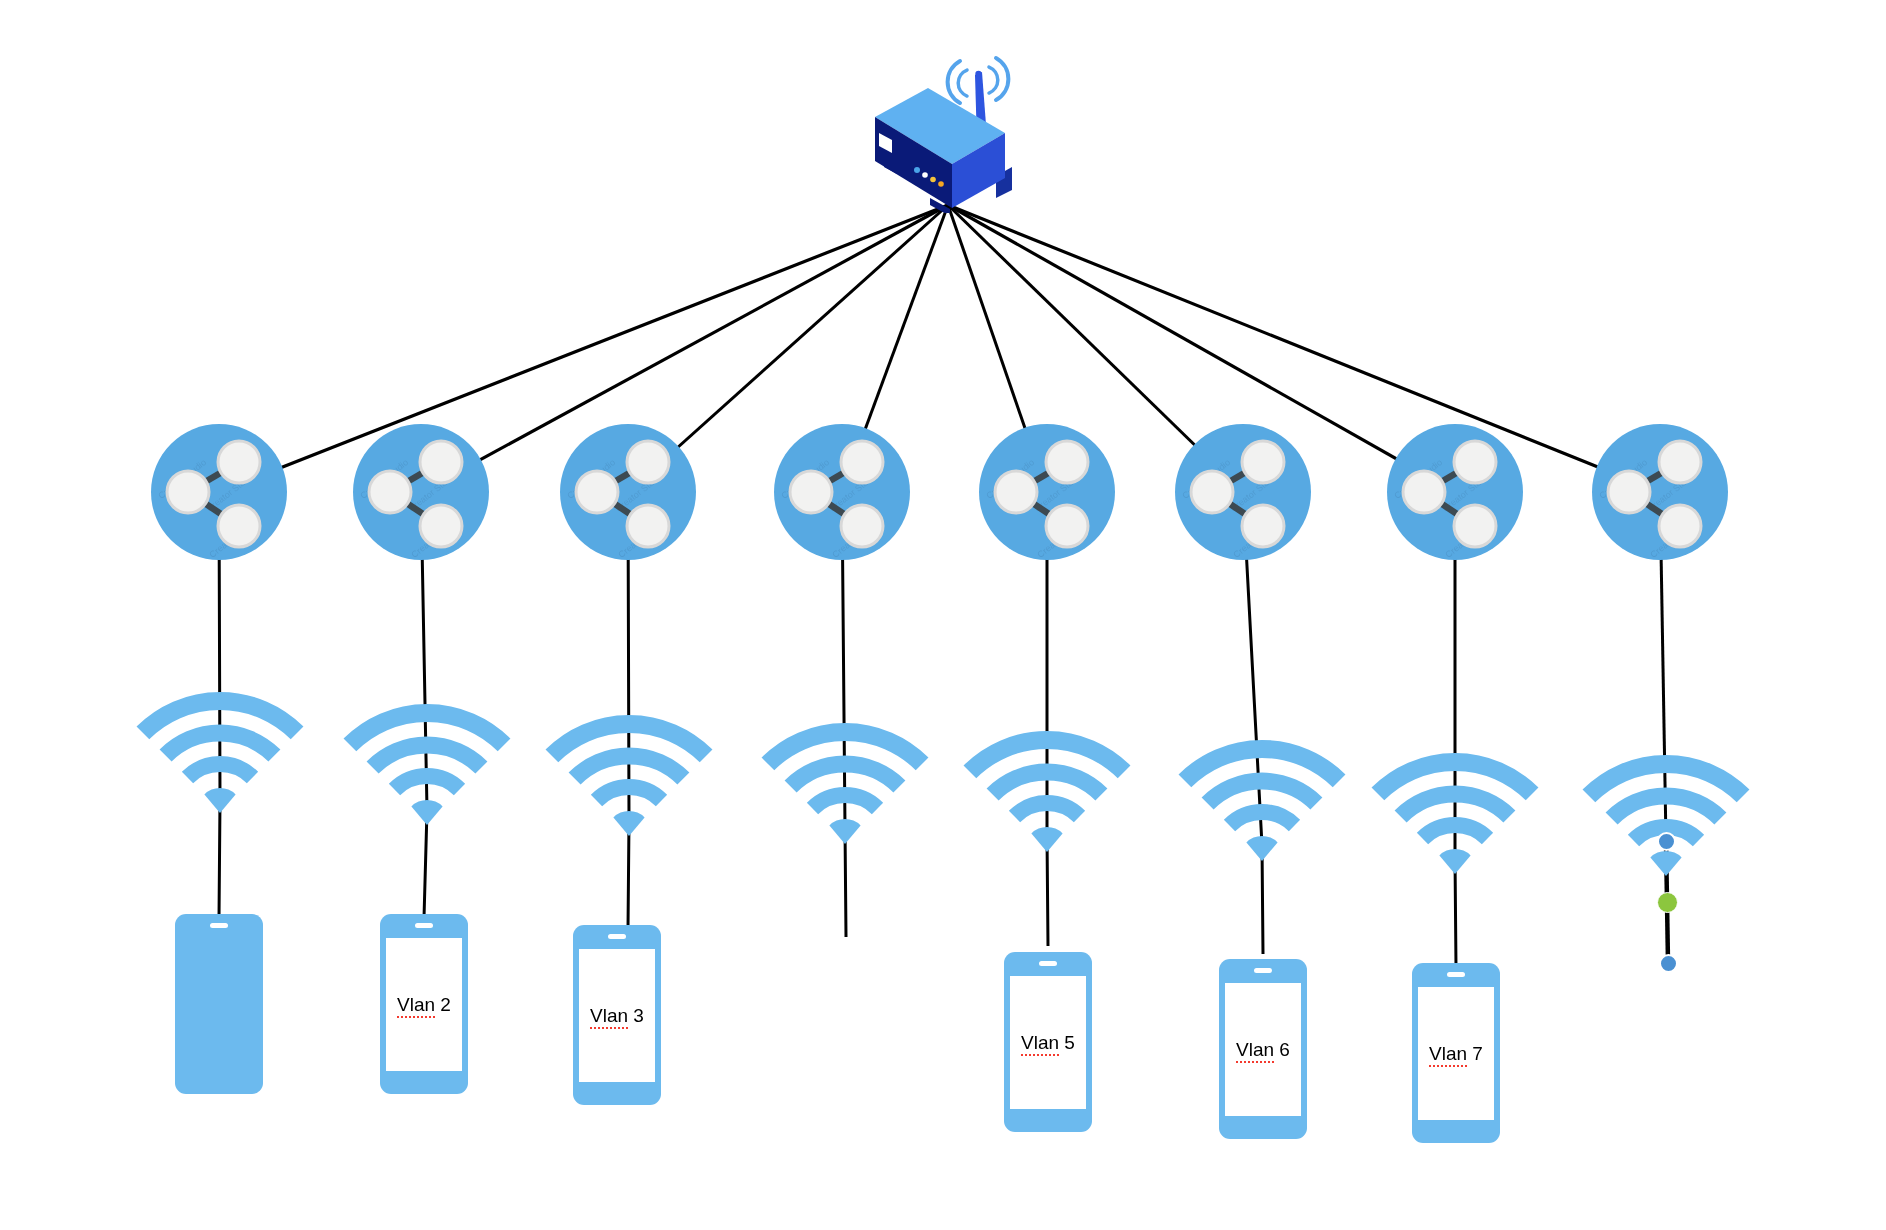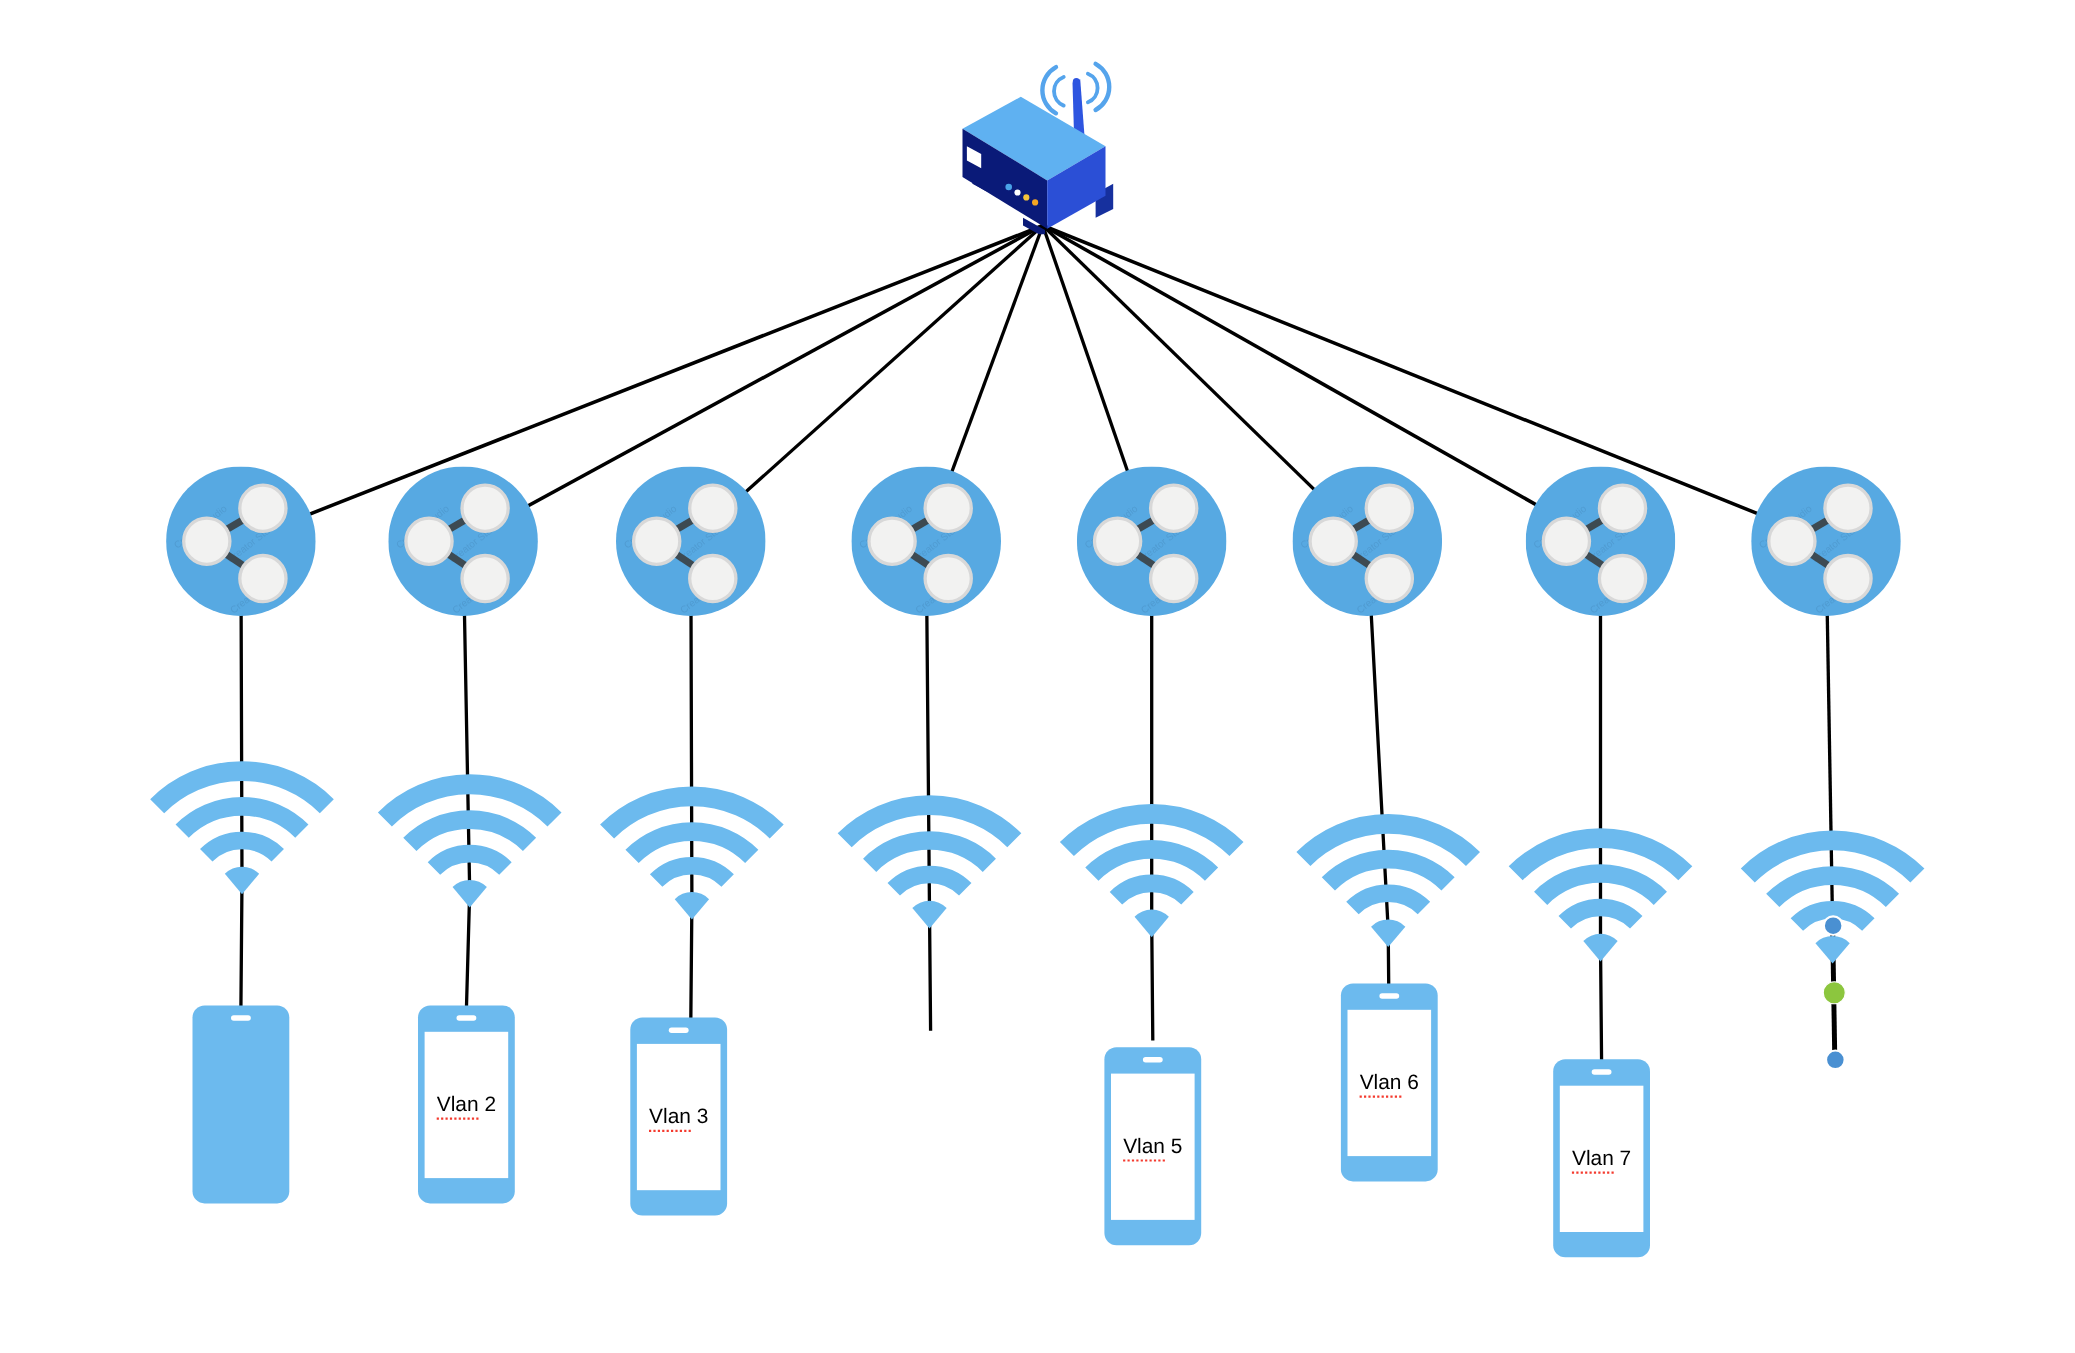--- a/index.html
+++ b/index.html
@@ -145,21 +145,21 @@
       <span class="plabel"><span class="spell">Vlan</span> 5</span>
     </div>
   </div>
 
   <svg class="icon" style="left:1175px;top:424px" width="136" height="136">
       <use href="#hub"></use>
     </svg>
   <svg class="icon" style="left:1177px;top:736px" width="170" height="126">
       <use href="#wifi"></use>
     </svg>
-  <div class="phone" style="left:1219px;top:894px">
+  <div class="phone" style="left:1219px;top:959px">
     <div class="speaker"></div>
     <div class="screen">
       <span class="plabel"><span class="spell">Vlan</span> 6</span>
     </div>
   </div>
 
   <svg class="icon" style="left:1387px;top:424px" width="136" height="136">
       <use href="#hub"></use>
     </svg>
   <svg class="icon" style="left:1370px;top:749px" width="170" height="126">

